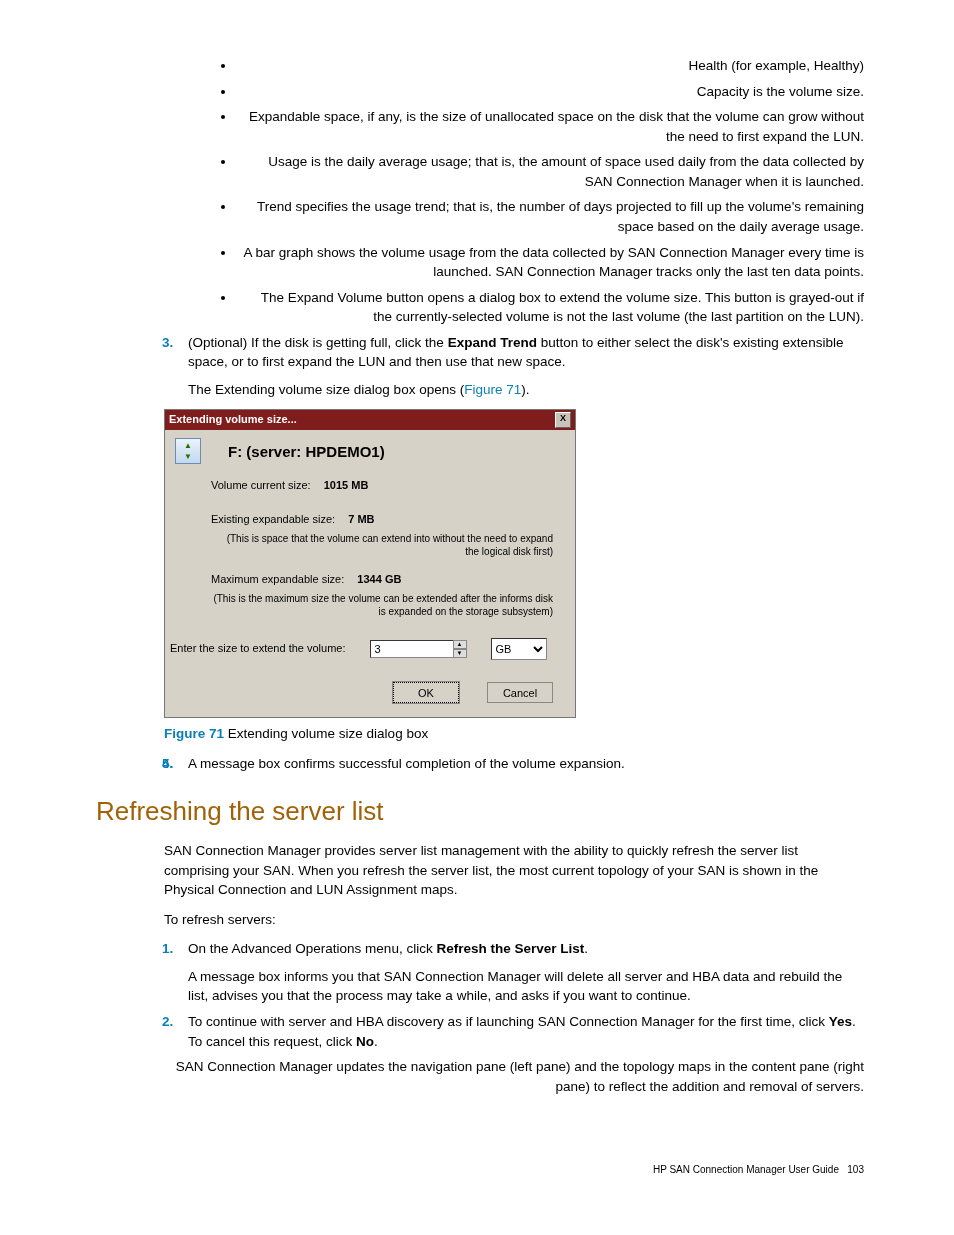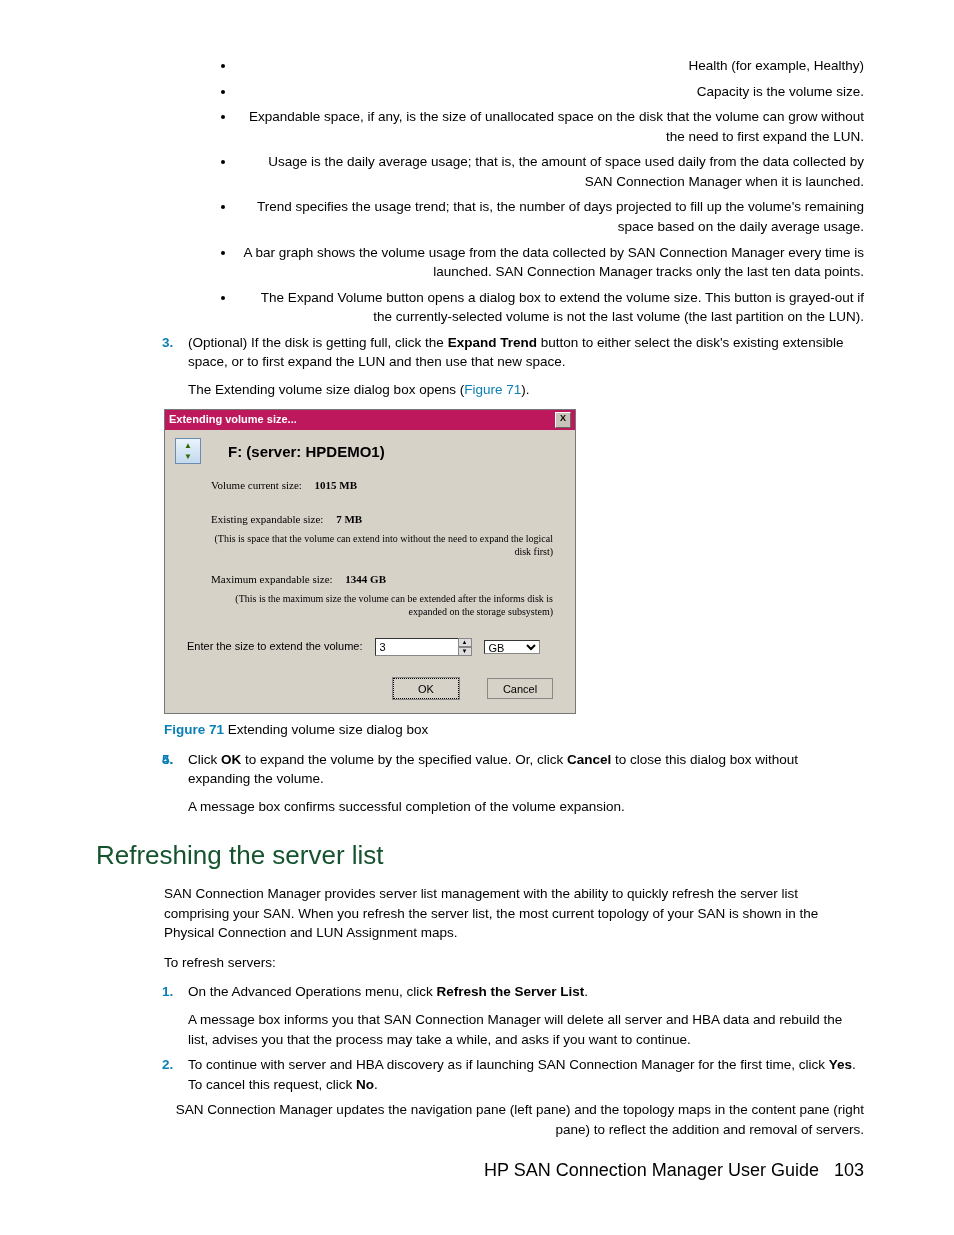--- a/index.html
+++ b/index.html
@@ -58,21 +58,21 @@
   .dialog {
     width: 410px;
     margin: 10px 0 6px 68px;
     border: 1px solid #777;
     background: #d7d2c8;
     font-family: Tahoma, Arial, sans-serif;
     font-size: 11px;
     color: #000;
   }
   .dialog .titlebar {
-    background: #be185d;
+    background: #7f1d1d;
     color: #fff;
     font-weight: bold;
     padding: 2px 4px;
     display: flex;
     align-items: center;
   }
   .dialog .titlebar .title {
     flex: 1;
   }
   .dialog .titlebar .close {
@@ -107,44 +107,43 @@
     font-size: 8px;
     color: #2b6a00;
   }
   .dialog .header-row .server-label {
     font-weight: bold;
     font-size: 15px;
     margin-left: 17px;
   }
   .dialog .body {
     padding: 10px 22px 8px 46px;
-    font-family: Liberation Serif, serif;
   }
   .dialog .row {
     margin-bottom: 4px;
   }
   .dialog .row .lbl {
     display: inline-block;
   }
   .dialog .row .val {
     font-weight: bold;
     margin-left: 10px;
   }
   .dialog .help {
     font-size: 10px;
     margin-bottom: 14px;
     margin-top: 2px;
     line-height: 1.3;
     text-align: right;
   }
   .dialog .input-row {
-    padding: 6px 22px 18px 22px;
+    padding: 6px 22px 18px 5px;
     display: flex;
     align-items: center;
-    gap: 12px;
+    gap: 24px;
   }
   .dialog .input-row .prompt {
     flex: 0 0 auto;
   }
   .dialog .spinner {
     display: flex;
     align-items: stretch;
   }
   .dialog .spinner input {
     width: 84px;
@@ -164,21 +163,21 @@
   .dialog .spinner .spin-btns div {
     flex:1;
     border: 1px solid #888;
     background: #ddd;
     font-size: 6px;
     text-align: center;
     line-height: 7px;
     cursor: pointer;
   }
   .dialog select {
-    height: 14px;
+    height: 22px;
     font-size: 11px;
     border: 1px inset #888;
     background: #fff;
     width: 56px;
   }
   .dialog .btn-row {
     padding: 4px 22px 14px 22px;
     display: flex;
     justify-content: flex-end;
     gap: 28px;
@@ -199,36 +198,36 @@
     margin: 4px 0 10px 68px;
     font-size: 13.5px;
   }
   .fig-caption .fig-label {
     color: #0a7fb5;
     font-weight: bold;
   }
   h2.section {
     font-family: Arial, Helvetica, sans-serif;
     font-weight: normal;
-    color: #14532d;
+    color: #a16207;
     font-size: 26px;
     margin: 20px 0 10px 0;
   }
   .body-para {
     margin: 0 0 10px 68px;
   }
   .body-para-full {
     margin: 4px 0 10px 68px;
     text-align: right;
   }
   .footer {
     position: absolute;
-    bottom: 52px;
+    bottom: 58px;
     right: 90px;
-    font-size: 18px;
+    font-size: 10px;
   }
 </style>
 </head>
 <body>
 
 <div class="page">
 
   <ul class="bullets">
     <li>Health (for example, Healthy)</li>
     <li>Capacity is the volume size.</li>
@@ -298,23 +297,20 @@
   <div class="fig-caption">
     <span class="fig-label">Figure 71</span><span> Extending volume size dialog box</span>
   </div>
 
   <ol class="steps">
     <li>
       <span class="num">4.</span>
     </li>
     <li>
       <span class="num">5.</span>
-      <span>
-        <span>Click </span><span class="bold">OK</span><span> to expand the volume by the specified value. Or, click </span><span class="bold">Cancel</span><span> to close this dialog box without expanding the volume.</span>
-      </span>
       <div class="para">A message box confirms successful completion of the volume expansion.</div>
     </li>
   </ol>
 
   <h2 class="section">Refreshing the server list</h2>
 
   <div class="body-para">SAN Connection Manager provides server list management with the ability to quickly refresh the server list comprising your SAN. When you refresh the server list, the most current topology of your SAN is shown in the Physical Connection and LUN Assignment maps.</div>
   <div class="body-para">To refresh servers:</div>
 
   <ol class="steps">

